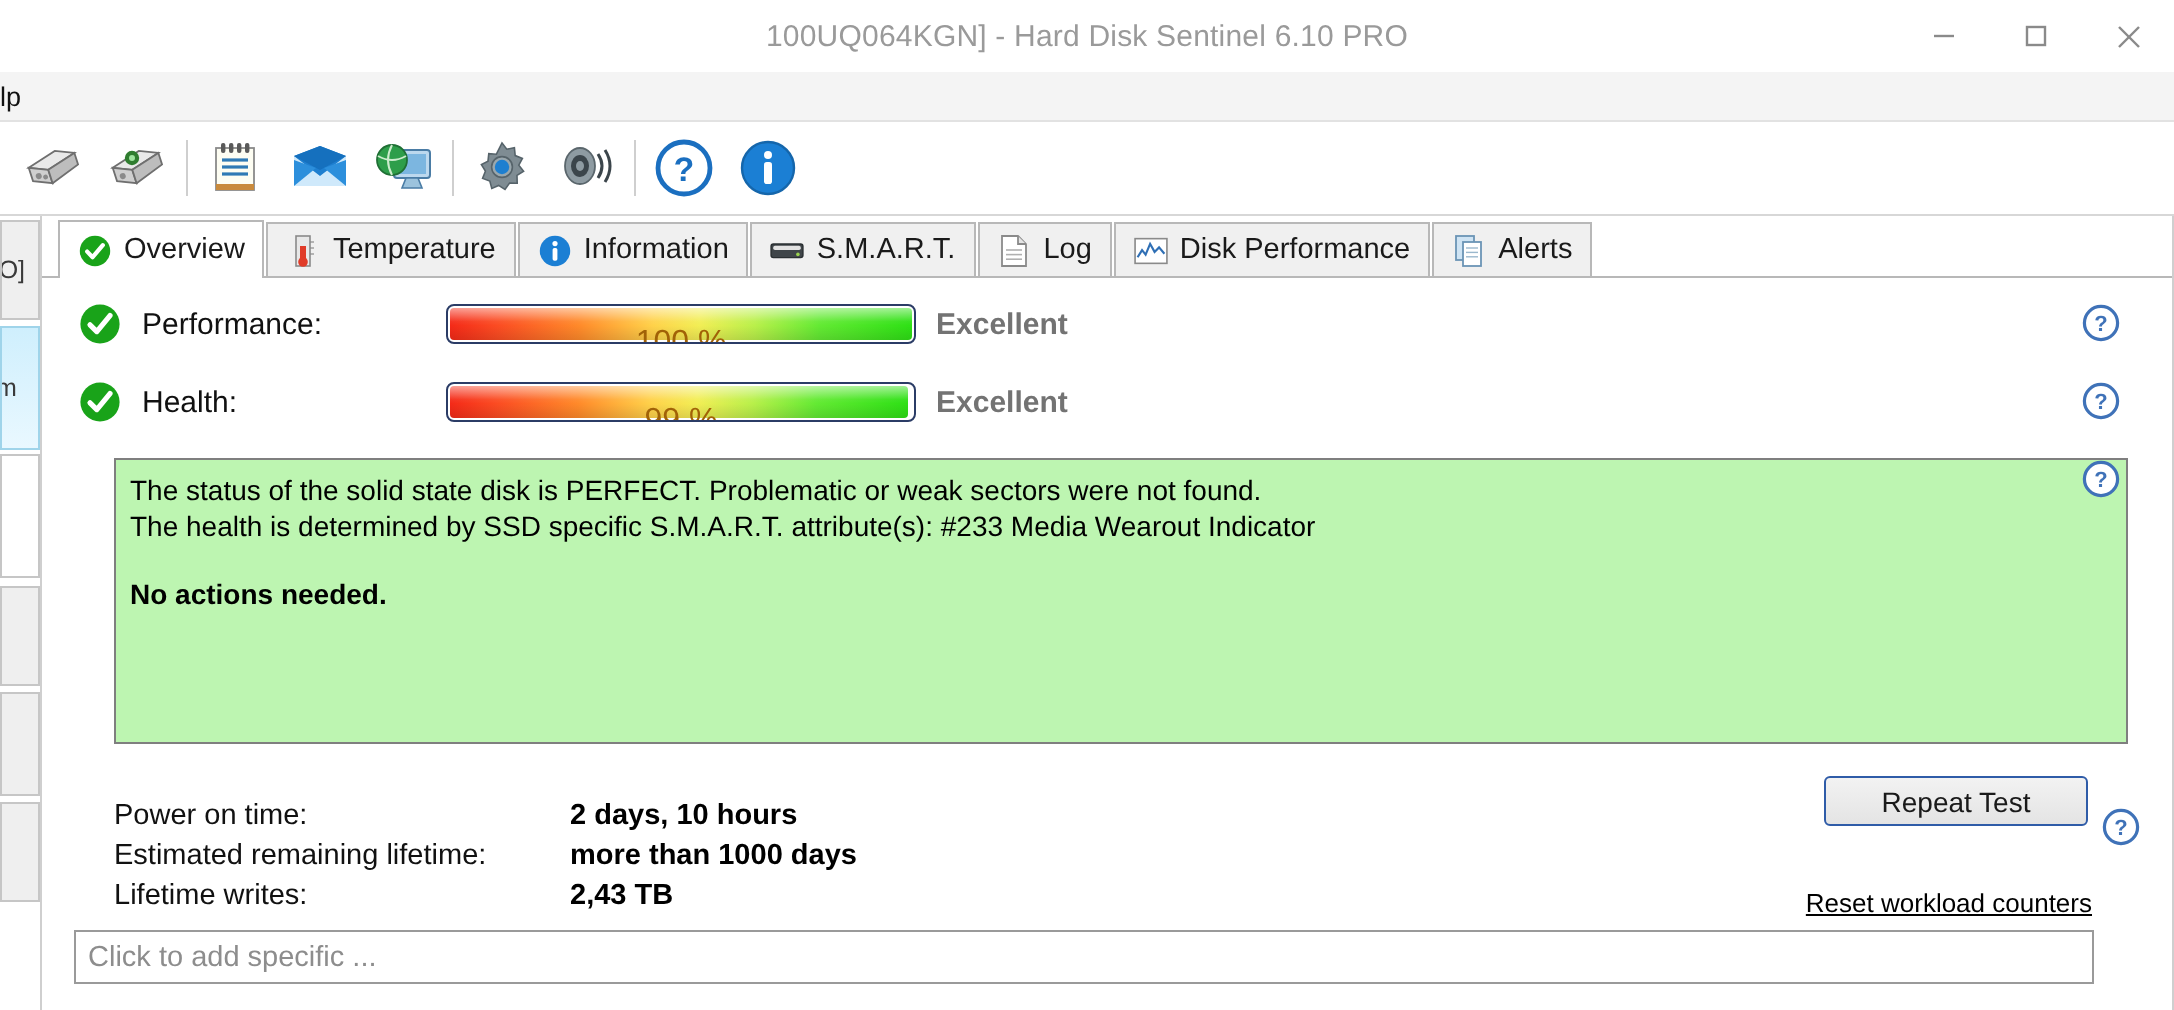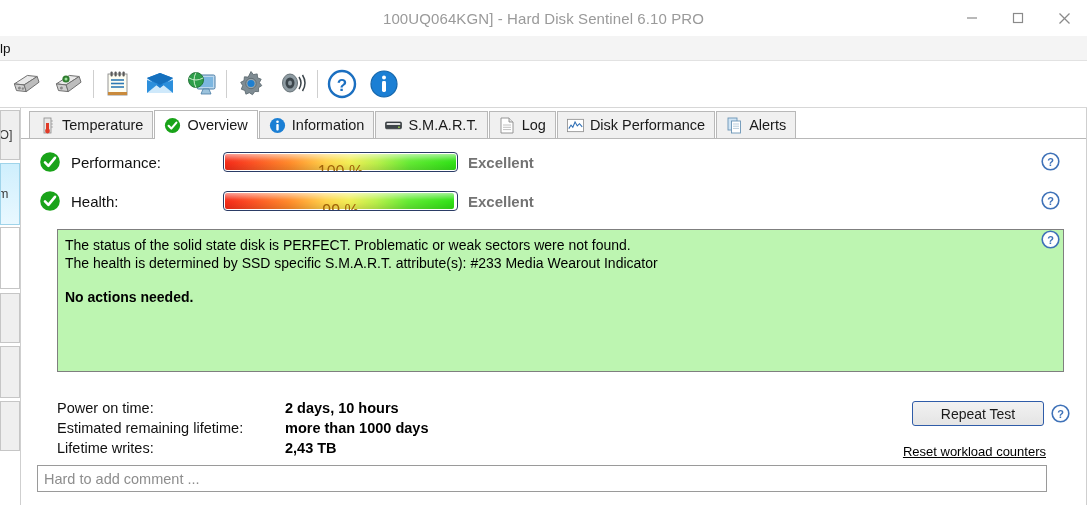--- a/index.html
+++ b/index.html
@@ -194,21 +194,21 @@
   }
 
   
   .info-block { position: absolute; left: 36px; top: 292px; }
   .info-row { display: flex; align-items: baseline; height: 20px; }
   .info-key { width: 228px; font-size: 14.5px; color: #111111; }
   .info-val { font-size: 14.5px; font-weight: bold; color: #000000; }
 
   
   .repeat-btn {
-    position: absolute; left: 891px; top: 293px;
+    position: absolute; left: 891px; top: 280px;
     width: 132px; height: 25px;
     background: linear-gradient(to bottom, #f2f2f2, #e4e4e4);
     border: 1px solid #2f5ca8;
     border-radius: 3px;
     font-size: 14px; color: #1a1a1a;
     display: flex; align-items: center; justify-content: center;
     font-family: "Liberation Sans", sans-serif;
   }
   .reset-link {
     position: absolute; left: 862px; top: 336px;
@@ -395,44 +395,44 @@
     </div>
     <div class="side-pane" style="top:293px; height:50px;">
       <span class="side-txt"></span>
     </div>
   </div>
 
   <div class="content">
 
     <div class="tabstrip">
 
+      <div class="tab active">
+        <span class="tab-ico">
+          <svg width="17" height="17" viewBox="0 0 17 17">
+            <circle cx="8.5" cy="8.5" r="7.6" fill="#19a319"></circle>
+            <path d="M4.6 8.8 L7.3 11.6 L12.4 5.6" stroke="#ffffff" stroke-width="2.1" fill="none" stroke-linecap="round" stroke-linejoin="round"></path>
+          </svg>
+        </span>
+        <span>Overview</span>
+      </div>
+
       <div class="tab">
         <span class="tab-ico">
           <svg width="15" height="17" viewBox="0 0 15 17">
             <rect x="4" y="1" width="7" height="15" fill="#e8e8e8" stroke="#8a8a8a" stroke-width="0.8"></rect>
             <rect x="6" y="6" width="3" height="9" fill="#e03b28"></rect>
             <circle cx="7.5" cy="14" r="2.4" fill="#e03b28"></circle>
             <g stroke="#8a8a8a" stroke-width="0.6">
                 <line x1="11" y1="4" x2="13" y2="4"></line>
                 <line x1="11" y1="7" x2="13" y2="7"></line>
                 <line x1="11" y1="10" x2="13" y2="10"></line>
               </g>
           </svg>
         </span>
         <span>Temperature</span>
-      </div>
-
-      <div class="tab active">
-        <span class="tab-ico">
-          <svg width="17" height="17" viewBox="0 0 17 17">
-            <circle cx="8.5" cy="8.5" r="7.6" fill="#19a319"></circle>
-            <path d="M4.6 8.8 L7.3 11.6 L12.4 5.6" stroke="#ffffff" stroke-width="2.1" fill="none" stroke-linecap="round" stroke-linejoin="round"></path>
-          </svg>
-        </span>
-        <span>Overview</span>
       </div>
 
       <div class="tab">
         <span class="tab-ico">
           <svg width="17" height="17" viewBox="0 0 17 17">
             <circle cx="8.5" cy="8.5" r="7.6" fill="#1b7fd4"></circle>
             <circle cx="8.5" cy="4.8" r="1.3" fill="#ffffff"></circle>
             <rect x="7.3" y="7" width="2.4" height="6.4" rx="0.9" fill="#ffffff"></rect>
           </svg>
         </span>
@@ -539,21 +539,21 @@
       <div class="info-row">
         <span class="info-key">Lifetime writes:</span>
         <span class="info-val">2,43 TB</span>
       </div>
     </div>
 
     <div class="repeat-btn">Repeat Test</div>
     <div class="reset-link">Reset workload counters</div>
 
     <div class="comment-field">
-      <span>Hard to add comment ...</span>
+      <span>Click to add specific ...</span>
     </div>
 
     <div class="help-ico" style="left:1020px; top:44px;">
       <svg width="19" height="19" viewBox="0 0 19 19">
         <circle cx="9.5" cy="9.5" r="8.3" fill="#ffffff" stroke="#3f72b8" stroke-width="1.6"></circle>
         <text x="9.5" y="13.6" font-family="Liberation Sans, sans-serif" font-size="11" font-weight="bold" fill="#3f72b8" text-anchor="middle">?</text>
       </svg>
     </div>
     <div class="help-ico" style="left:1020px; top:83px;">
       <svg width="19" height="19" viewBox="0 0 19 19">

